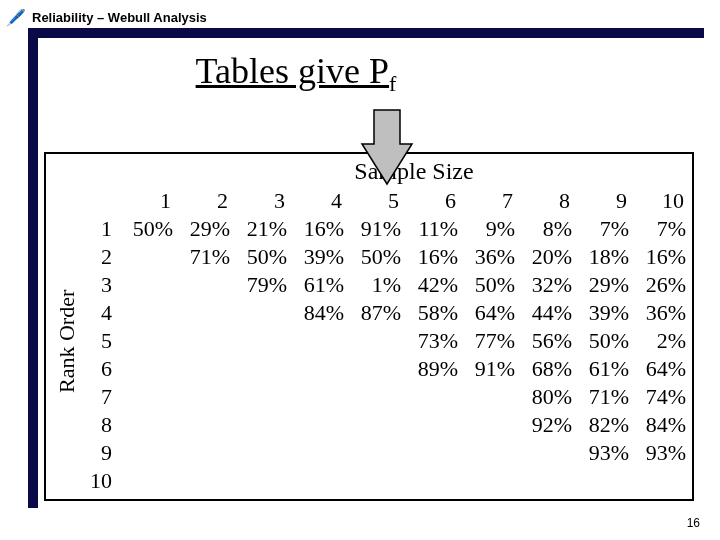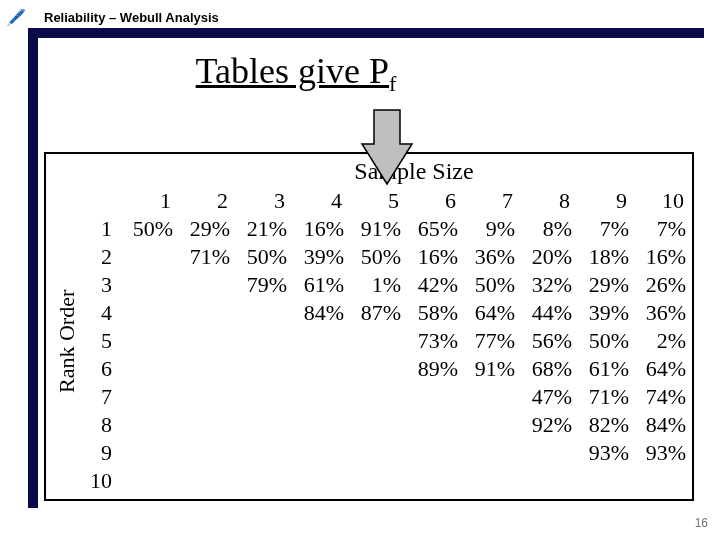--- a/index.html
+++ b/index.html
@@ -23,21 +23,20 @@
   .topbar .pen {
     width: 32px;
     text-align: center;
     font-size: 16px;
   }
   .topbar .title {
     font-family: Arial, Helvetica, sans-serif;
     font-weight: bold;
     font-size: 13px;
     color: #000;
-    margin-left: 12px;
   }
   .rule-thick {
     position: absolute;
     left: 28px; top: 28px;
     width: 676px;
     height: 10px;
     background: #0a0a4a;
   }
   .rule-thin {
     position: absolute;
@@ -122,25 +121,25 @@
     position: absolute;
     left: 360px;
     top: 108px;
     width: 54px;
     height: 78px;
     z-index: 5;
     pointer-events: none;
   }
   .pagenum {
     position: absolute;
-    right: 12px;
+    right: 20px;
     bottom: 10px;
     font-family: Arial, Helvetica, sans-serif;
     font-size: 12px;
-    color: #737373;
+    color: #000000;
   }
 </style>
 </head>
 <body>
 
 <div class="topbar">
   <div class="pen">🖊️</div>
   <div class="title">Reliability – Webull Analysis</div>
 </div>
 <div class="rule-thick"></div>
@@ -235,21 +234,21 @@
           <div class="vcell">1%</div>
           <div class="vcell">87%</div>
           <div class="vcell">&nbsp;</div>
           <div class="vcell">&nbsp;</div>
           <div class="vcell">&nbsp;</div>
           <div class="vcell">&nbsp;</div>
           <div class="vcell">&nbsp;</div>
         </div>
         <div class="dcol">
           <div class="hcell">6</div>
-          <div class="vcell">65%</div>
+          <div class="vcell">11%</div>
           <div class="vcell">16%</div>
           <div class="vcell">42%</div>
           <div class="vcell">58%</div>
           <div class="vcell">73%</div>
           <div class="vcell">89%</div>
           <div class="vcell">&nbsp;</div>
           <div class="vcell">&nbsp;</div>
           <div class="vcell">&nbsp;</div>
           <div class="vcell">&nbsp;</div>
         </div>
@@ -266,21 +265,21 @@
           <div class="vcell">&nbsp;</div>
         </div>
         <div class="dcol">
           <div class="hcell">8</div>
           <div class="vcell">8%</div>
           <div class="vcell">20%</div>
           <div class="vcell">32%</div>
           <div class="vcell">44%</div>
           <div class="vcell">56%</div>
           <div class="vcell">68%</div>
-          <div class="vcell">47%</div>
+          <div class="vcell">80%</div>
           <div class="vcell">92%</div>
           <div class="vcell">&nbsp;</div>
           <div class="vcell">&nbsp;</div>
         </div>
         <div class="dcol">
           <div class="hcell">9</div>
           <div class="vcell">7%</div>
           <div class="vcell">18%</div>
           <div class="vcell">29%</div>
           <div class="vcell">39%</div>

